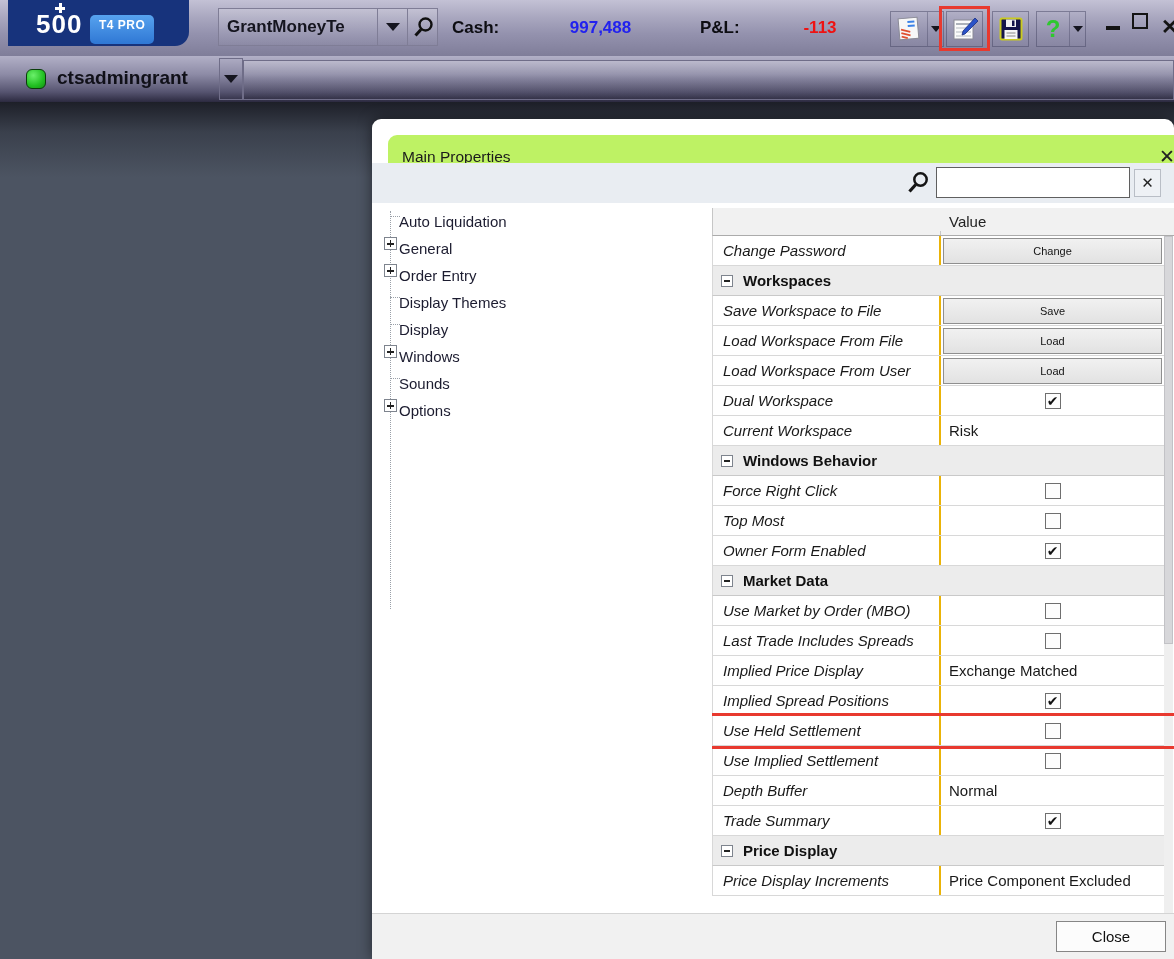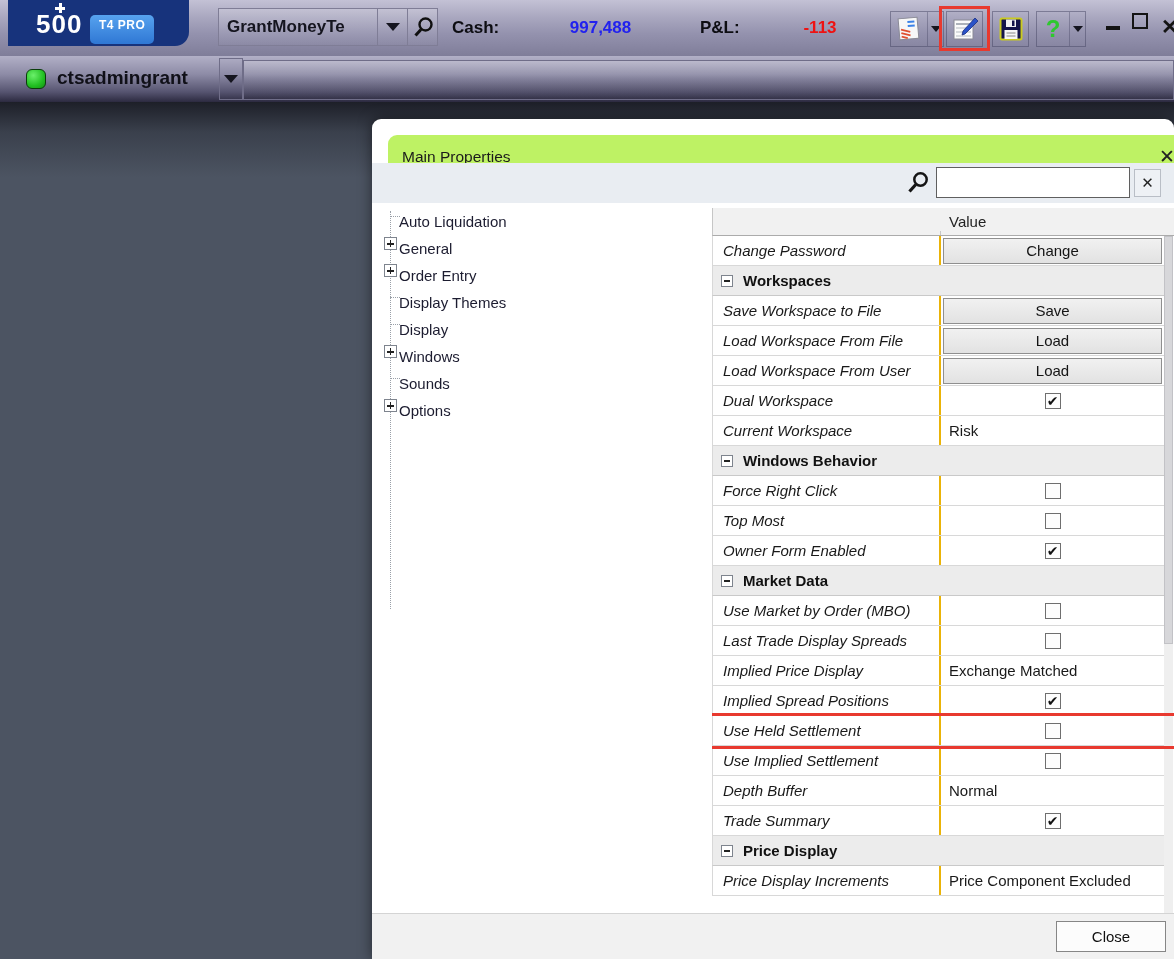--- a/index.html
+++ b/index.html
@@ -94,21 +94,21 @@
   .minus-box { position:relative; width:12px; height:12px; margin-left:8px; background:#fff; border:1px solid #7e848e; flex:0 0 auto; }
   .minus-box::before { content:""; position:absolute; left:2px; top:4.5px; width:6px; height:1.5px; background:#222; }
   .section-label { font-size:15px; font-weight:bold; color:#111; margin-left:10px; white-space:nowrap; }
   .tcell { display:flex; align-items:center; font-size:15px; color:#191919; overflow:hidden; white-space:nowrap; }
   .tcell.param { width:228px; padding-left:10px; border-right:2px solid #eab308;font-style:italic; }
   .tcell.value { flex:1; }
   .tcell.value.center { justify-content:center; }
   .tcell.value.text { padding-left:8px; }
   .val-button { flex:1; height:26px; margin:15px 2px; border:1.5px solid #8f8f8f;
     background:linear-gradient(180deg,#f1f1f1,#e2e2e2); display:flex; align-items:center; justify-content:center;
-    font-size:15px; color:#141414; }
+    font-size:11px; color:#141414; }
   .cbx { width:16px; height:16px; border:1px solid #6f6f6f; background:#fdfdfd; display:flex; align-items:center;
     justify-content:center; font-size:14px; line-height:14px; color:#111; }
   .row-annotation { position:absolute; left:-3px; right:-16px; height:36px; border:3px solid #e8392f; z-index:8; pointer-events:none; }
 
   .scrollbar { position:absolute; right:1px; top:28px; bottom:0; width:9px; background:#efefef; }
   .scroll-thumb { position:absolute; left:0; top:0; width:9px; height:408px; background:#d7d7da; border:1px solid #c2c2c6; }
 
   .dlg-footer { position:absolute; left:0; top:794px; width:100%; height:46px; background:#f1f1f1; border-top:1px solid #d4d4d4; }
   .close-btn { position:absolute; right:8px; top:7px; width:110px; height:31px; border:1px solid #868686;
     background:#fcfcfc; font-size:15px; color:#111; display:flex; align-items:center; justify-content:center; }
@@ -343,21 +343,21 @@
             <span class="minus-box"></span>
             <span class="section-label">Market Data</span>
           </div>
           <div class="trow">
             <div class="tcell param">Use Market by Order (MBO)</div>
             <div class="tcell value center">
               <span class="cbx"></span>
             </div>
           </div>
           <div class="trow">
-            <div class="tcell param">Last Trade Display Spreads</div>
+            <div class="tcell param">Last Trade Includes Spreads</div>
             <div class="tcell value center">
               <span class="cbx"></span>
             </div>
           </div>
           <div class="trow">
             <div class="tcell param">Implied Price Display</div>
             <div class="tcell value text">
               <span>Exchange Matched</span>
             </div>
           </div>

